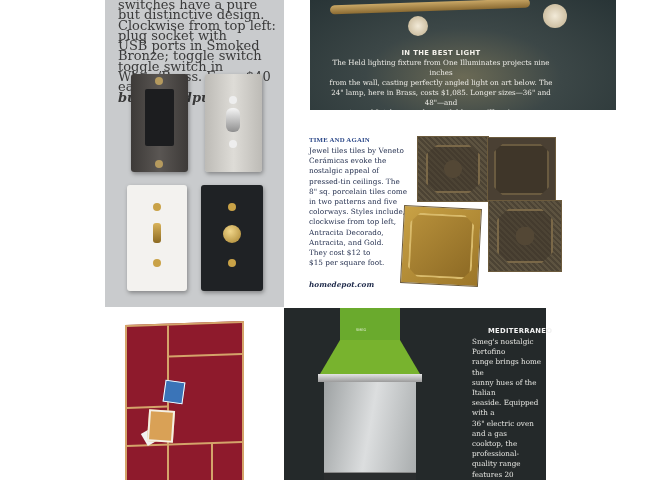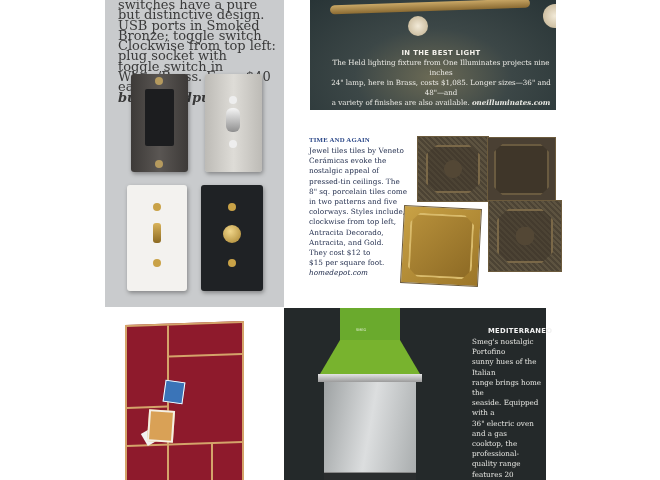--- a/index.html
+++ b/index.html
@@ -8,35 +8,35 @@
   .abs { position:absolute; }
 
   
   #switch-panel { left:105px; top:0; width:179px; height:307px; background:#c9cbcd; }
   #switch-caption { left:118px; top:0; width:160px; font-size:13px; line-height:10.3px; color:#3a3a3a; }
   #switch-caption .link { font-style:italic; font-weight:bold; }
   .plate { position:absolute; border-radius:3px; box-shadow:1px 2px 4px rgba(0,0,0,.35); }
   .screw { position:absolute; width:8px; height:8px; border-radius:50%; }
 
   
-  #lamp-photo { left:310px; top:0; width:246px; height:110px;
+  #lamp-photo { left:310px; top:0; width:306px; height:110px;
     background: radial-gradient(ellipse at 50% 70%, #6b6a55 0%, #3c4747 45%, #283436 100%); overflow:hidden; }
   #lamp-bar { left:20px; top:2px; width:200px; height:9px; border-radius:5px;
     background:linear-gradient(#caa866,#8a6a32); transform:rotate(-2deg); }
   #lamp-disc1 { left:98px; top:16px; width:20px; height:20px; border-radius:50%; background:radial-gradient(#f2ead8,#bfae8c); }
   #lamp-disc2 { left:233px; top:4px; width:24px; height:24px; border-radius:50%; background:radial-gradient(#f2ead8,#bfae8c); }
   #lamp-title { left:0; top:49px; width:262px; text-align:center; font-family:"DejaVu Sans", sans-serif;
     font-size:6.8px; font-weight:bold; letter-spacing:.4px; color:#f4f1ea; }
   #lamp-caption { left:12px; top:58px; width:238px; text-align:center; font-size:7.1px; line-height:10px; color:#ecebe6; }
   #lamp-caption .link { font-style:italic; font-weight:bold; }
 
   
   #tiles-title { left:309px; top:136px; font-family:Liberation Serif, serif; font-size:6.8px; font-weight:bold; color:#2e4a8a; letter-spacing:.2px;}
   #tiles-caption { left:309px; top:146px; width:100px; font-size:7.3px; line-height:10.2px; color:#1e2a4a; }
-  #tiles-caption .link { font-style:italic; font-weight:normal; }
+  #tiles-caption .link { font-style:italic; font-weight:bold;margin-top:12px; }
   .tile { position:absolute; border:1px solid #6c5b3d; }
   .tile.dark { background:
       radial-gradient(circle at 50% 50%, #6a5a42 0 18%, transparent 19%),
       repeating-linear-gradient(45deg,#4c4334 0 2px,#5d5340 2px 4px); }
   .tile.dark::after { content:""; position:absolute; inset:8px; border:2px solid #7a6848; transform:rotate(0deg);
       clip-path:polygon(20% 0,80% 0,100% 20%,100% 80%,80% 100%,20% 100%,0 80%,0 20%); background:rgba(60,52,40,.5);}
   .tile.plain { background:#4a4033; }
   .tile.plain::after { content:""; position:absolute; inset:6px; border:2px solid #6a5b40;
       clip-path:polygon(15% 0,85% 0,100% 15%,100% 85%,85% 100%,15% 100%,0 85%,0 15%); background:#3f3629; }
   .tile.gold { background:linear-gradient(135deg,#c9a246,#9c7628); }
@@ -61,22 +61,22 @@
   #cooktop { left:324px; top:472px; width:92px; height:8px; background:#2a2d2e; border-top:1px solid #888; }
   #smeg-title { left:472px; top:327px; font-family:"DejaVu Sans", sans-serif; font-size:6.8px; font-weight:bold; color:#f2f2f2; letter-spacing:.3px;padding-left:16px;}
   #smeg-caption { left:472px; top:337px; width:72px; font-size:7.2px; line-height:10.2px; color:#e6e6e2; }
 </style>
 </head>
 <body>
 
 <div id="switch-panel" class="abs"></div>
 <div id="switch-caption" class="abs">
   <div>switches have a pure but distinctive design.</div>
+  <div>Clockwise from top left: plug socket with</div>
   <div>USB ports in Smoked Bronze; toggle switch</div>
-  <div>Clockwise from top left: plug socket with</div>
   <div>toggle switch in White/Brass. From $40</div>
   <div><span>each. </span><span class="link">busterandpunch.us</span></div>
 </div>
 
 <div class="plate" style="left:131px;top:74px;width:57px;height:98px;background:linear-gradient(90deg,#3d3a38,#5a5653,#3d3a38);">
   <div class="screw" style="left:24px;top:3px;background:#b59a5e;"></div>
   <div style="position:absolute;left:14px;top:15px;width:29px;height:57px;background:#1c1d1f;border-radius:2px;"></div>
   <div class="screw" style="left:24px;top:86px;background:#b59a5e;"></div>
 </div>
 <div class="plate" style="left:205px;top:74px;width:57px;height:98px;background:linear-gradient(90deg,#bdbbb6,#dedcd7,#bdbbb6);">
@@ -95,20 +95,21 @@
   <div class="screw" style="left:27px;top:74px;background:#c9a247;"></div>
 </div>
 
 <div id="lamp-photo" class="abs">
   <div id="lamp-bar" class="abs"></div>
   <div id="lamp-disc1" class="abs"></div>
   <div id="lamp-disc2" class="abs"></div>
   <div id="lamp-title" class="abs">IN THE BEST LIGHT</div>
   <div id="lamp-caption" class="abs">
     <div>The Held lighting fixture from One Illuminates projects nine inches</div>
+    <div>from the wall, casting perfectly angled light on art below. The</div>
     <div>24" lamp, here in Brass, costs $1,085. Longer sizes—36" and 48"—and</div>
     <div><span>a variety of finishes are also available. </span><span class="link">oneilluminates.com</span></div>
   </div>
 </div>
 
 <div id="tiles-title" class="abs">TIME AND AGAIN</div>
 <div id="tiles-caption" class="abs">
   <div>Jewel tiles tiles by Veneto</div>
   <div>Cerámicas evoke the</div>
   <div>nostalgic appeal of</div>
@@ -142,21 +143,21 @@
 <div id="smeg-panel" class="abs"></div>
 <div id="hood-top" class="abs"></div>
 <div id="hood-logo" class="abs">SMEG</div>
 <div id="hood-cone" class="abs"></div>
 <div id="hood-rim" class="abs"></div>
 <div id="backsplash" class="abs"></div>
 <div id="cooktop" class="abs"></div>
 <div id="smeg-title" class="abs">MEDITERRANEO</div>
 <div id="smeg-caption" class="abs">
   <div>Smeg's nostalgic Portofino</div>
+  <div>range brings home the</div>
   <div>sunny hues of the Italian</div>
-  <div>range brings home the</div>
   <div>seaside. Equipped with a</div>
   <div>36" electric oven and a gas</div>
   <div>cooktop, the professional-</div>
   <div>quality range features 20</div>
   <div>programmed cooking set-</div>
 
 </div>
 
 </body></html>

